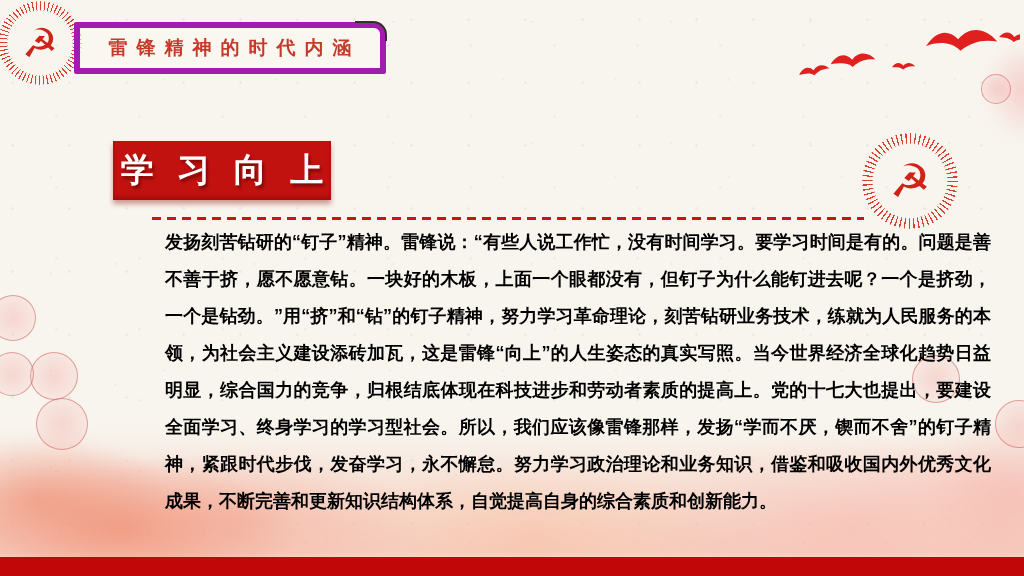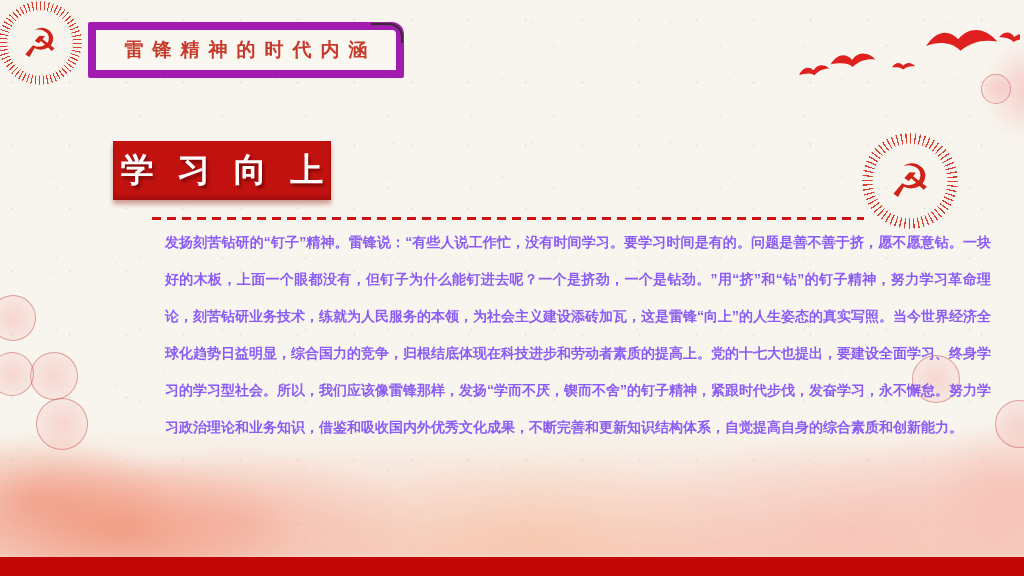--- a/index.html
+++ b/index.html
@@ -66,22 +66,22 @@
     position:absolute;inset:0;display:flex;align-items:center;justify-content:center;
     color:#cf2318;font-weight:bold;
     font-family:"DejaVu Sans",sans-serif;
   }
   .emblem-tl{left:-2px;top:1px;width:84px;height:84px;}
   .emblem-tl .hs{font-size:40px;}
   .emblem-r{left:862px;top:133px;width:96px;height:96px;}
   .emblem-r .hs{font-size:46px;}
   
   .header-box{
-    position:absolute;left:88px;top:22px;width:300px;height:40px;
-    border:8px solid #a21caf;border-radius:2px 12px 2px 2px;
+    position:absolute;left:74px;top:22px;width:300px;height:40px;
+    border:6px solid #a21caf;border-radius:2px 12px 2px 2px;
     background:rgba(251,248,241,.65);
     display:flex;align-items:center;justify-content:center;
   }
   .header-box::after{
     content:"";position:absolute;top:-7px;right:-7px;width:30px;height:18px;
     border-top:2px solid #32302c;border-right:2px solid #32302c;
     border-top-right-radius:14px;
   }
   .header-text{
     color:#c53a2a;font-size:19px;font-weight:bold;letter-spacing:9px;
@@ -104,21 +104,21 @@
     padding-left:6px;
   }
   
   .divider{
     position:absolute;left:152px;top:217px;width:712px;height:3px;
     background:repeating-linear-gradient(90deg,#cd1412 0 9px,transparent 9px 15px);
   }
   
   .body-text{
     position:absolute;left:165px;top:224px;width:826px;margin:0;
-    color:#8b5cf6;font-size:14px;font-weight:bold;line-height:37px;
+    color:#000000;font-size:18px;font-weight:bold;line-height:37px;
     text-align:justify;text-justify:inter-ideograph;
   }
   
   .footer-bar{position:absolute;left:0;bottom:0;width:1024px;height:19px;background:#c10707;}
 </style>
 </head>
 <body>
 
 <div class="slide">
 

